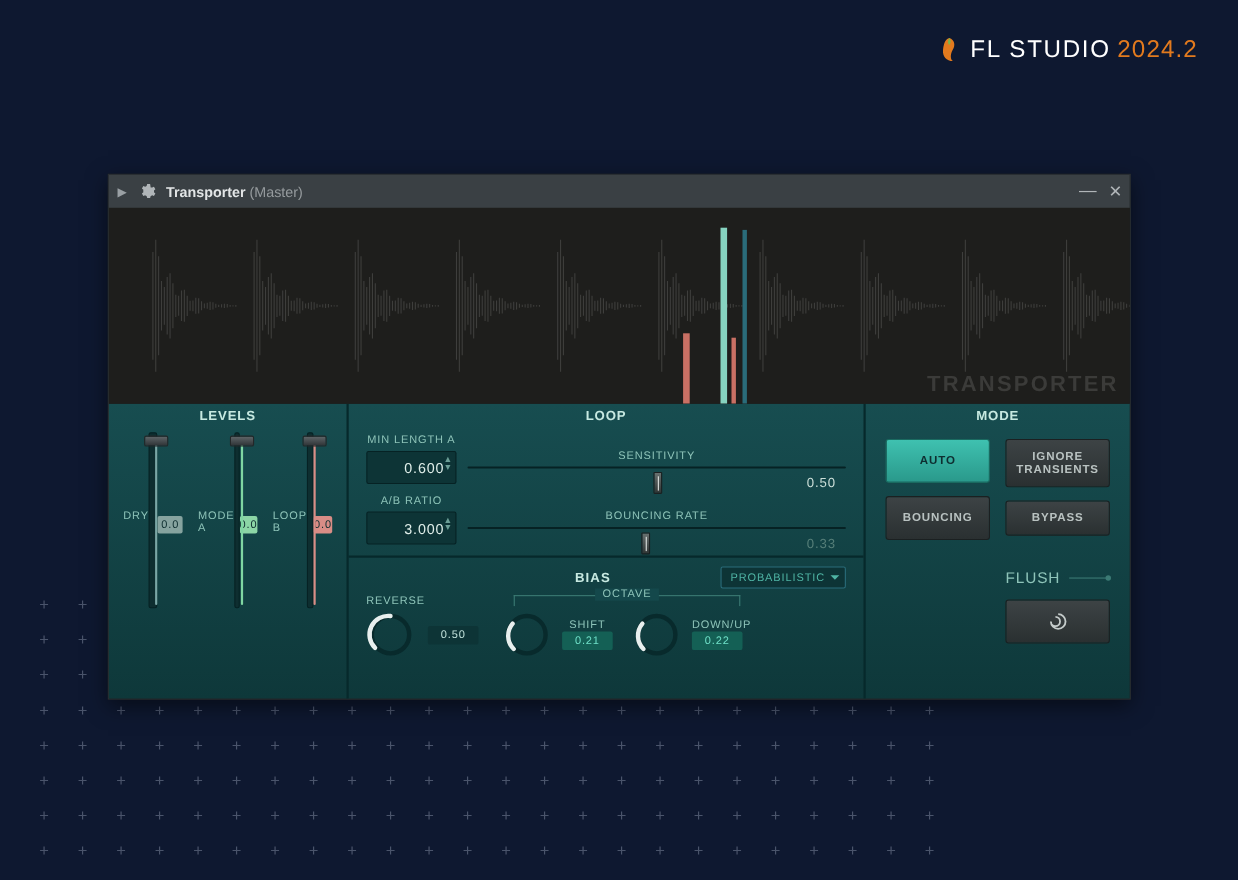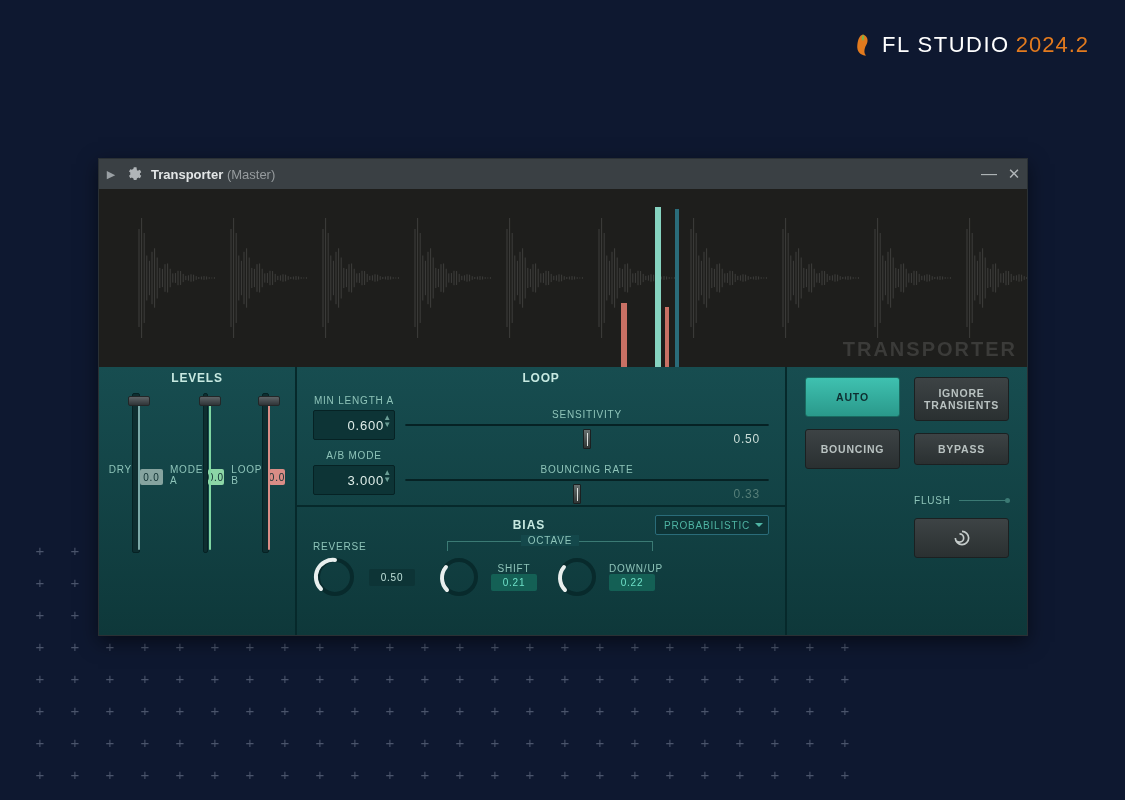--- a/index.html
+++ b/index.html
@@ -28,21 +28,21 @@
   .wave{height:178px;background:#1e1e1c;position:relative;overflow:hidden;}
   .wave .mark{position:absolute;bottom:0;}
   .wave .m1{left:522px;width:6px;height:64px;background:#c97064;}
   .wave .m2{left:556px;width:6px;height:160px;background:#86d3c0;}
   .wave .m3{left:566px;width:4px;height:60px;background:#c97064;}
   .wave .m4{left:576px;width:4px;height:158px;background:#2a6c7a;}
   .wave .wm{position:absolute;right:10px;bottom:6px;font-size:20px;letter-spacing:2px;font-weight:800;color:#3b3b39;}
   
   .panel{height:268px;background:linear-gradient(#174d50,#0e383a);display:flex;color:#bfe0d9;font-size:11px;letter-spacing:.8px;}
   .panel>div{display:flex;flex-direction:column;}
-  .levels{width:198px;border-right:2px solid #06292b;}
+  .levels{width:218px;border-right:2px solid #06292b;}
   .loop{flex:1;border-right:2px solid #06292b;}
   .mode{width:240px;}
   .sec-title{height:22px;text-align:center;font-weight:600;color:#c7e9e1;line-height:22px;font-size:12px;}
   
   .lv-row{display:flex;justify-content:space-around;padding:4px 6px 0;}
   .lv-col{width:54px;display:flex;align-items:center;}
   .lv-col .lbl{height:18px;font-size:10px;color:#8ec4b9;}
   .slider-track{width:14px;height:160px;background:#0e2e30;border:1px solid #062224;position:relative;border-radius:2px;}
   .slider-fill{position:absolute;bottom:2px;left:5px;width:2px;border-radius:1px;}
   .slider-cap{position:absolute;left:-5px;width:22px;height:10px;background:linear-gradient(#5e6467,#2f3437);border-radius:2px;border:1px solid #232728;}
@@ -73,21 +73,21 @@
   .knob svg{width:44px;height:44px;}
   .small-val{width:46px;height:17px;background:#0d3436;border-radius:2px;font-size:10px;display:flex;align-items:center;justify-content:center;}
   .oct-group{display:flex;align-items:flex-end;gap:18px;position:relative;padding-top:14px;}
   .oct-group .bracket{position:absolute;top:0;left:10px;right:10px;height:10px;border:1px solid #3b7a74;border-bottom:none;}
   .oct-group .olabel{position:absolute;top:-6px;left:0;right:0;text-align:center;font-size:10px;color:#8ec4b9;background:linear-gradient(#14484b,#14484b);padding:0 6px;width:58px;margin:0 auto;}
   
   .mode-body{display:flex;gap:14px;padding:10px 18px 0;}
   .btn-col{display:flex;flex-direction:column;gap:12px;flex:1;}
   .btn{height:40px;background:linear-gradient(#3d4345,#2a3031);border:1px solid #1b2021;border-radius:3px;display:flex;align-items:center;justify-content:center;text-align:center;font-size:10.5px;letter-spacing:.8px;color:#b9c2c1;font-weight:600;line-height:12px;}
   .btn.active{background:linear-gradient(#3fc1b0,#2a998b);border-color:#1a6a60;color:#0e2e30;}
-  .flush-head{display:flex;align-items:center;justify-content:space-between;font-size:10px;color:#8ec4b9;margin-top:6px;}
+  .flush-head{display:flex;align-items:center;justify-content:space-between;font-size:14px;color:#8ec4b9;margin-top:6px;}
   .flush-head .line{flex:1;height:1px;background:#3b7a74;margin-left:8px;position:relative;}
   .flush-head .line .dot{position:absolute;right:-1px;top:-2px;width:5px;height:5px;background:#3b7a74;border-radius:50%;}
   .flush-btn{height:40px;background:linear-gradient(#3d4345,#2a3031);border:1px solid #1b2021;border-radius:3px;display:flex;align-items:center;justify-content:center;}
   .flush-btn svg{width:20px;height:20px;stroke:#c5cccb;fill:none;stroke-width:2;}
 </style>
 </head>
 <body>
 
 <div class="plus-grid" id="plusgrid">
     <span style="left: 0px; top: 0px;">+</span>
@@ -694,21 +694,21 @@
                   <i style="left: 100%; background: rgb(74, 138, 140);"></i>
                 </div>
               <div class="thumb" style="left:49%"></div>
               <div class="vread">0.50</div>
             </div>
           </div>
         </div>
 
         <div class="row">
           <div class="col">
-            <div class="clabel">A/B MODE</div>
+            <div class="clabel">A/B RATIO</div>
             <div class="num-box">
               <span>3.000</span>
               <div class="updn">
                   <span>▲</span>
                   <span>▼</span>
                 </div>
             </div>
           </div>
           <div class="col" style="flex:1">
             <div class="clabel">BOUNCING RATE</div>
@@ -796,20 +796,21 @@
                   <div class="small-val" style="background:#146055;color:#6fe0c8">0.22</div>
                 </div>
               </div>
             </div>
           </div>
         </div>
       </div>
     </div>
 
     <div class="mode">
+      <div class="sec-title">MODE</div>
       <div class="mode-body">
         <div class="btn-col">
           <div class="btn active">
               <span>AUTO</span>
             </div>
           <div class="btn">
               <span>BOUNCING</span>
             </div>
         </div>
         <div class="btn-col">

